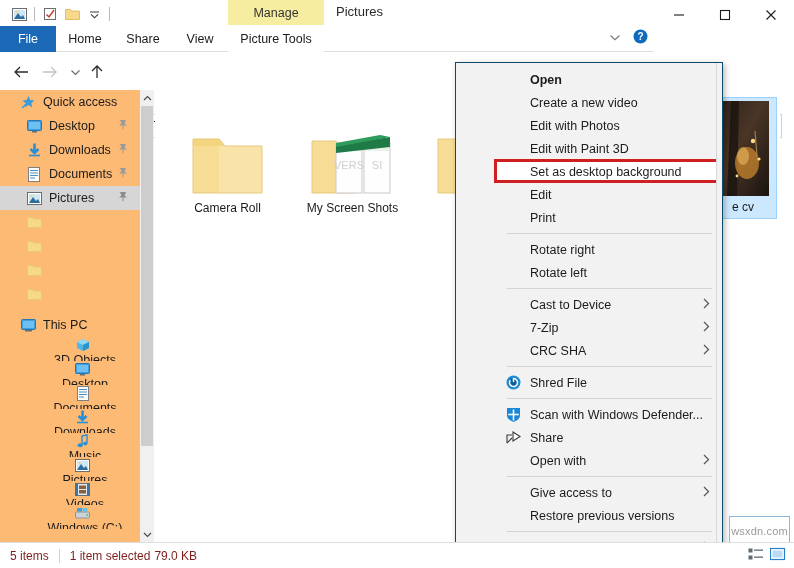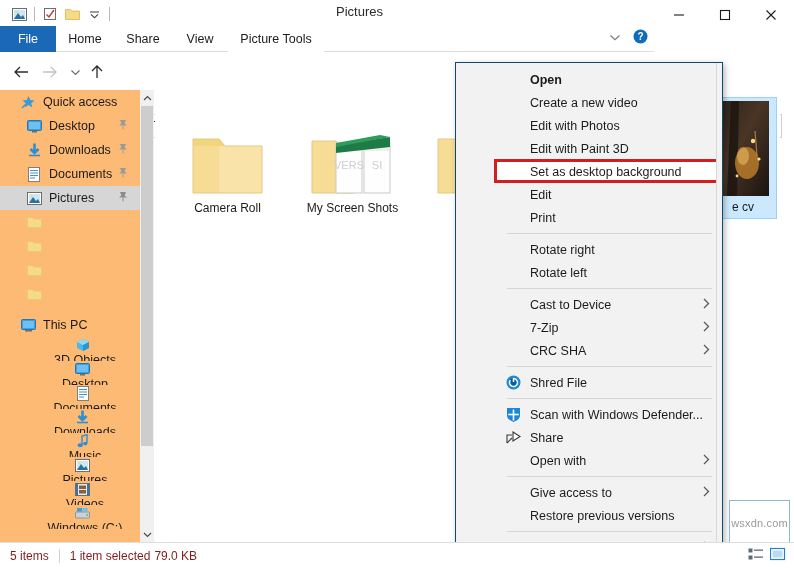--- a/index.html
+++ b/index.html
@@ -121,21 +121,21 @@
     display:flex; align-items:center; font-size:12px; color:#7f1d1d;
   }
   .status-seg { padding:0 10px; }
   .status-div { width:1px; height:14px; background:#cfcfcf; }
   .status-views { position:absolute; right:8px; top:4px; display:flex; gap:6px; }
 
   .watermark {
     position:absolute; right:4px; bottom:22px;
     font-size:11px; color:#9a9a9a; letter-spacing:0.2px;
   }
-  .wm-box { display:inline-block; border:1px solid #8fb8d8; padding:16px 1px; }
+  .wm-box { display:inline-block; border:1px solid #8fb8d8; padding:8px 1px; }
 </style>
 </head>
 <body>
 
 <div id="app">
 
   <div class="titlebar">
     <div class="qat">
       <span class="qicon">
         <svg width="15" height="13" viewBox="0 0 15 13">
@@ -158,20 +158,23 @@
           </svg>
       </span>
       <span class="qicon">
         <svg width="11" height="11" viewBox="0 0 11 11">
             <path d="M1 3h9M2 5.4l3.5 3.4L9 5.4" stroke="#3a3a3a" stroke-width="1.1" fill="none"></path>
           </svg>
       </span>
       <span class="sep"></span>
     </div>
 
+    <div class="ctx-tabhead">
+      <span>Manage</span>
+    </div>
 
     <div class="wintitle">Pictures</div>
 
     <div class="wbtns">
       <div class="wbtn">
         <svg width="12" height="12" viewBox="0 0 12 12">
             <path d="M1 6h10" stroke="#1b1b1b" stroke-width="1.1"></path>
           </svg>
       </div>
       <div class="wbtn">

